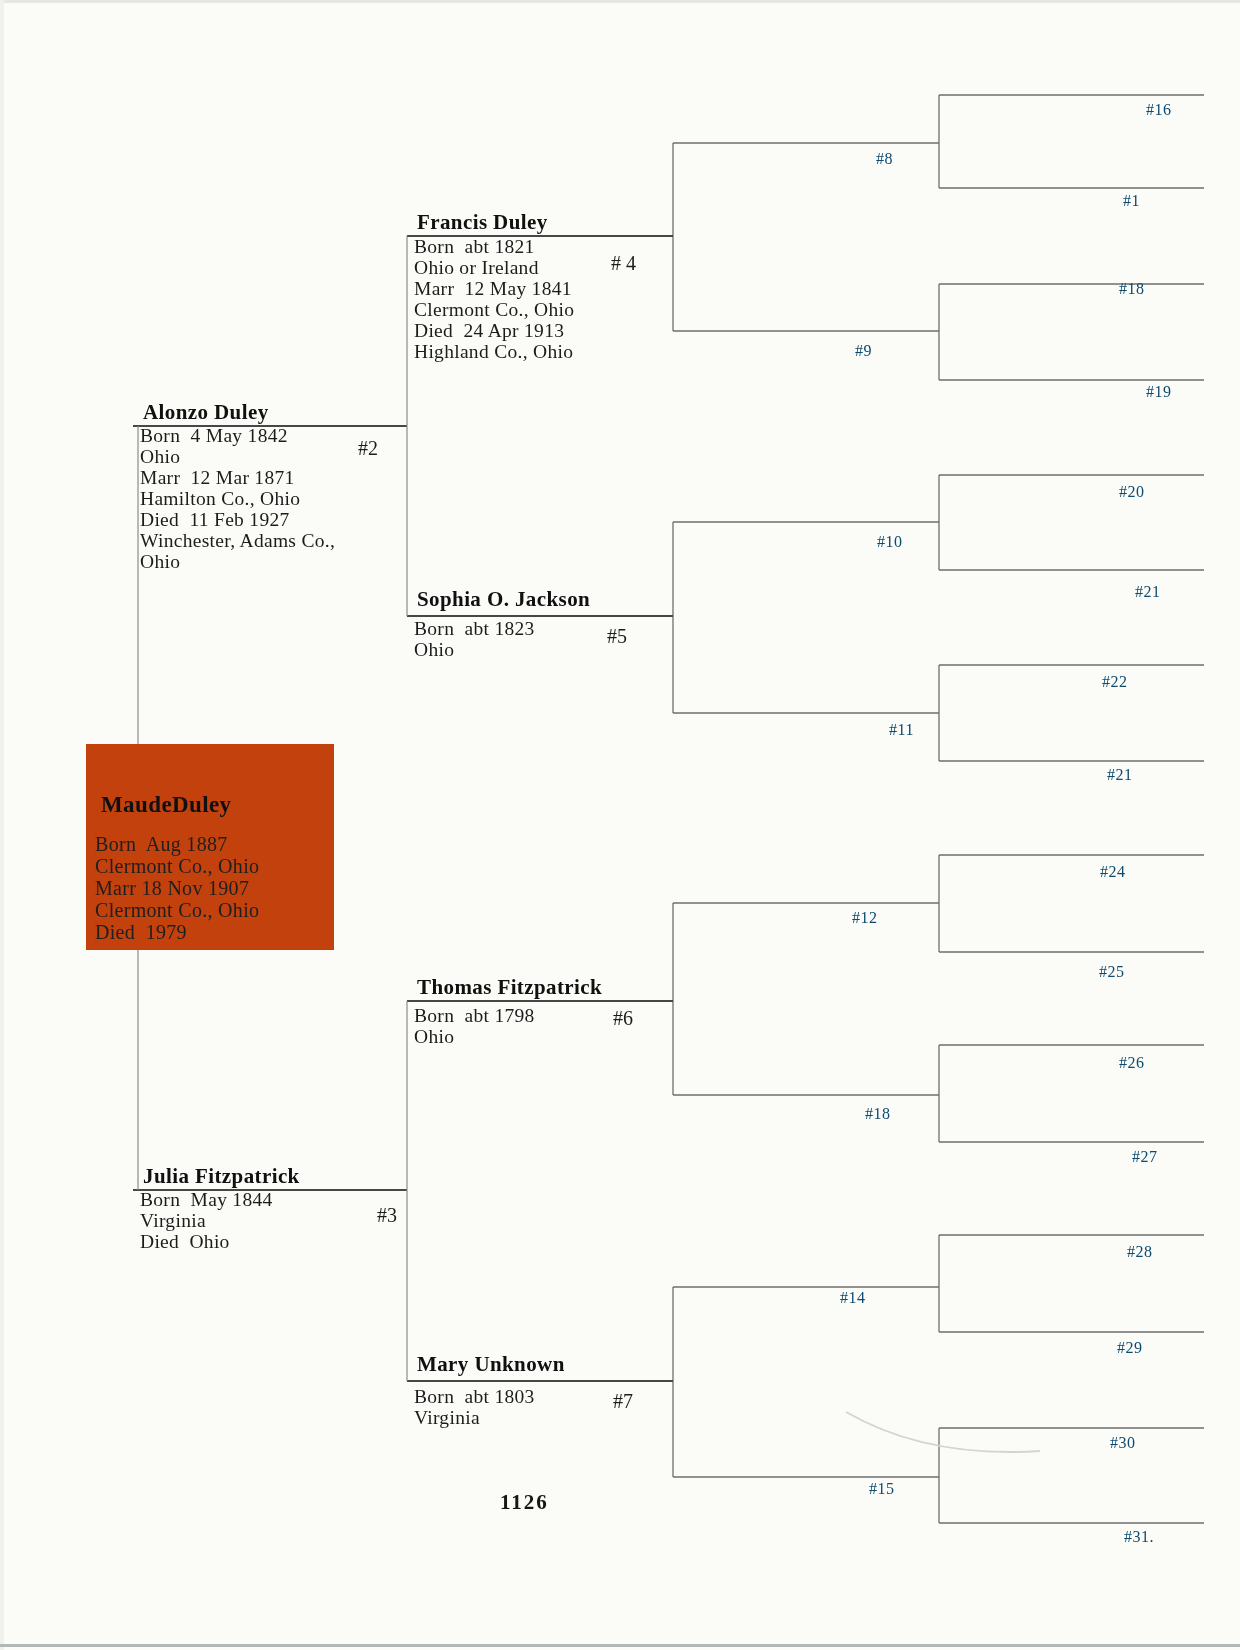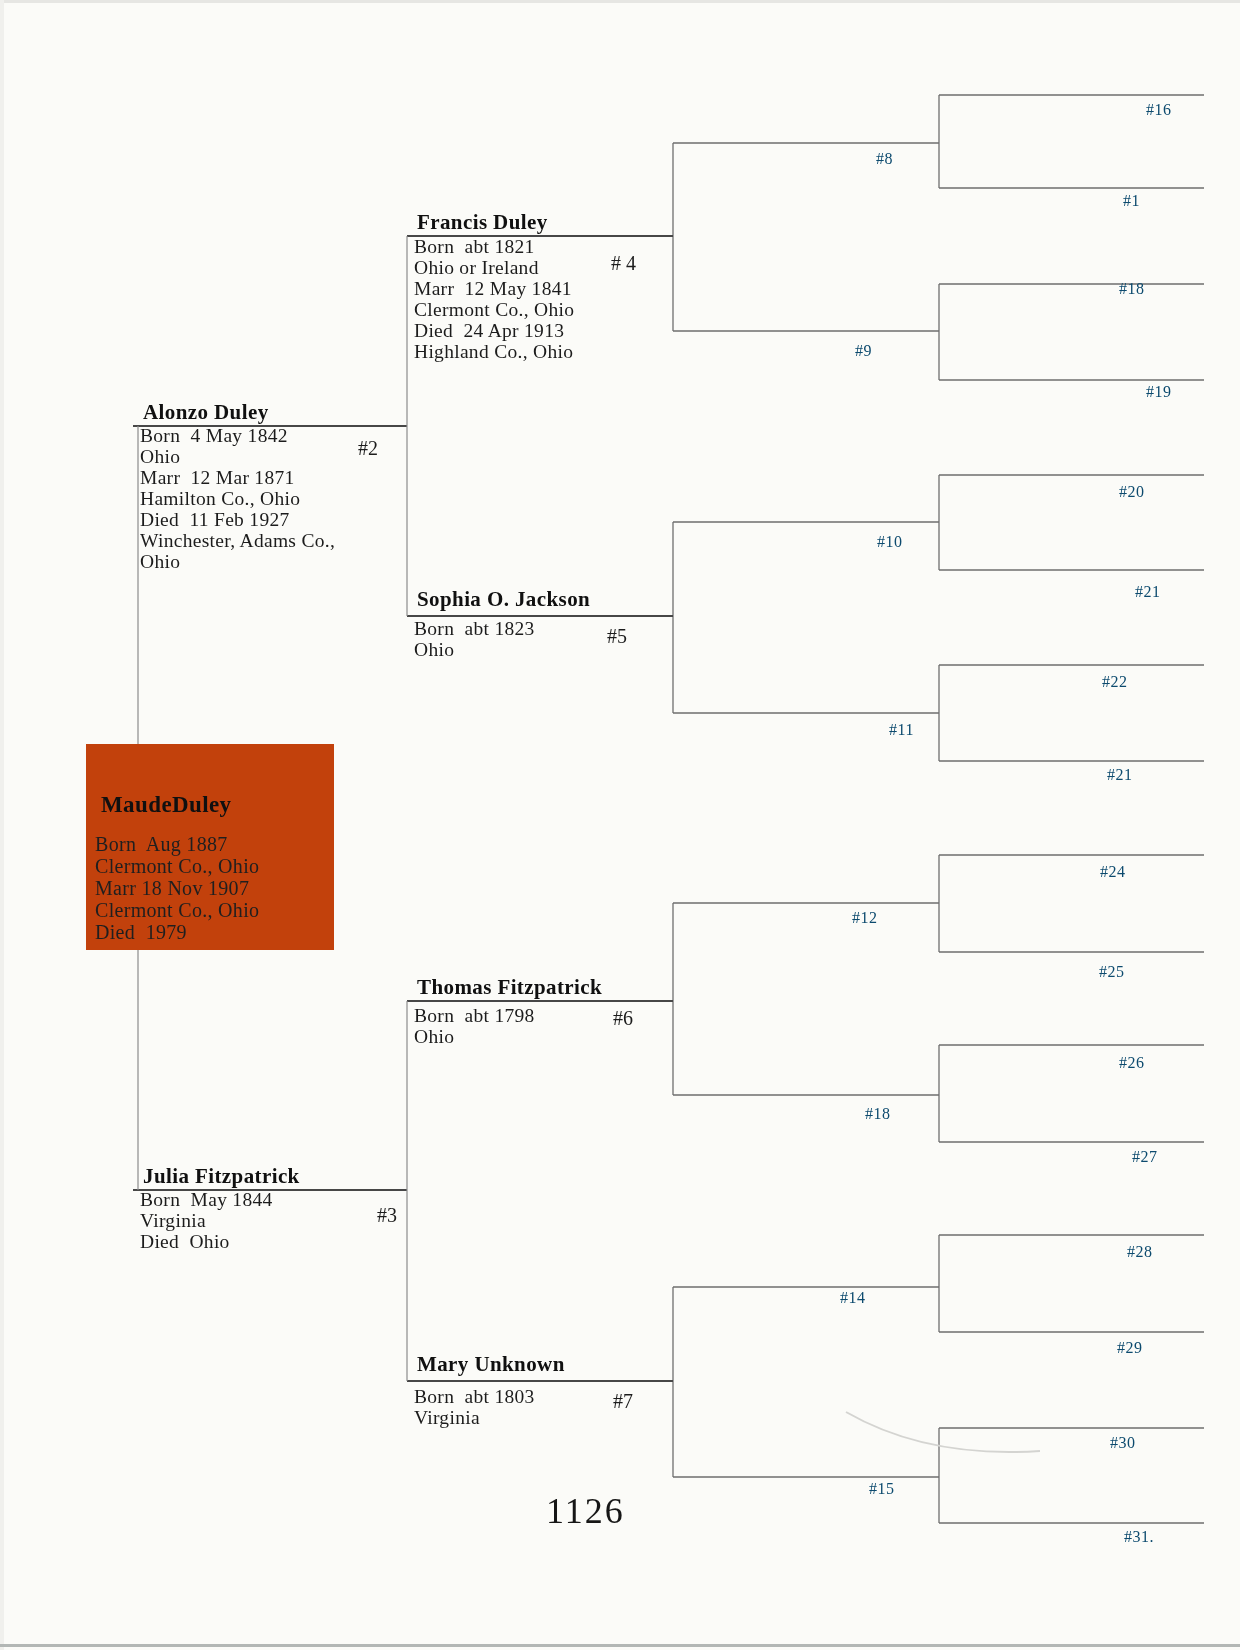--- a/index.html
+++ b/index.html
@@ -36,21 +36,21 @@
   }
   #maude-card .details{position:absolute;left:9px;top:89px;}
   #maude-card .dline{font-size:20px;line-height:22px;letter-spacing:.3px;white-space:pre;}
   .slot{
     position:absolute;z-index:3;font-size:16px;color:#0c4a6e;
     letter-spacing:.5px;white-space:pre;
   }
   .slot.bold{font-weight:normal;}
   #page-number{
     position:absolute;left:500px;top:1490px;z-index:3;
-    font-weight:normal;font-size:36px;letter-spacing:2px;color:#161616;margin-left:46px;
+    font-weight:bold;font-size:21px;letter-spacing:2px;color:#161616;
   }
   .edge-top{position:absolute;left:0;top:0;width:1240px;height:3px;background:#e6e6e3;z-index:4;}
   .edge-left{position:absolute;left:0;top:0;width:4px;height:1650px;background:#f0f0ed;z-index:4;}
   .edge-bottom{position:absolute;left:0;top:1644px;width:1240px;height:3px;background:#b3b7b5;z-index:4;}
 </style>
 </head>
 <body>
 
 <div id="page">
 

